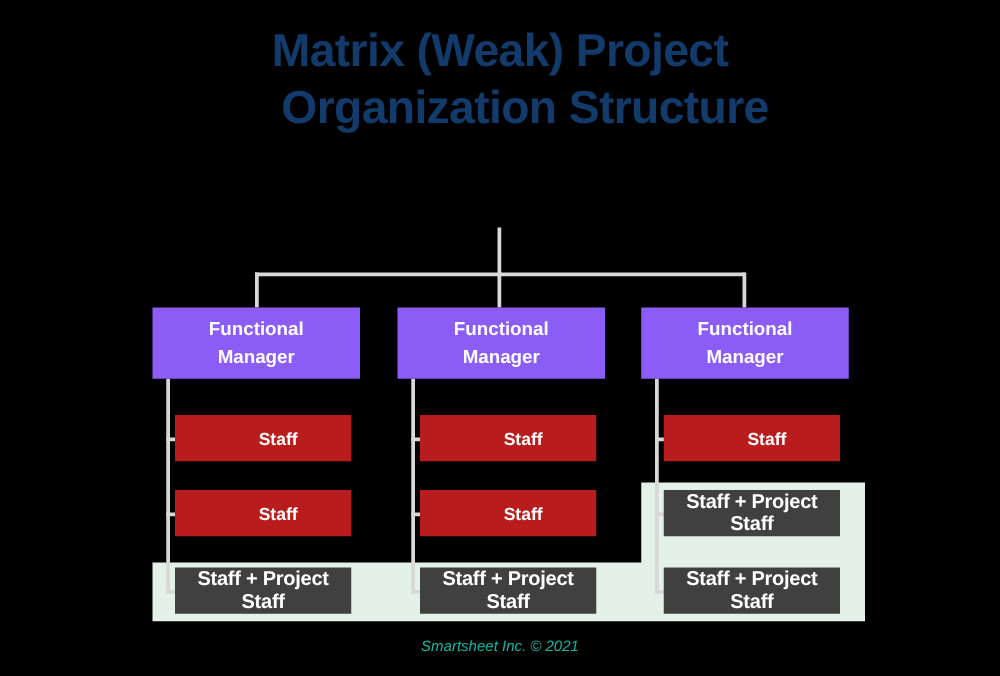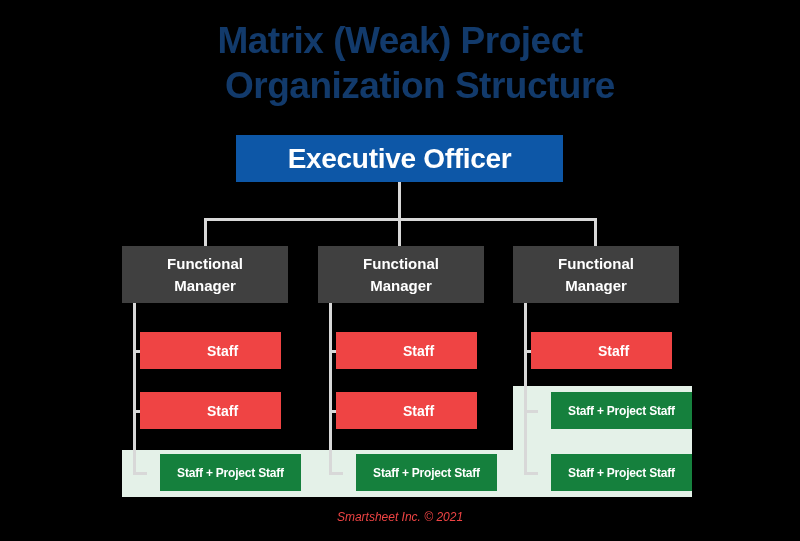--- a/index.html
+++ b/index.html
@@ -40,41 +40,40 @@
     text-align:center;
     font-weight:bold;
     box-sizing:border-box;
   }
   .exec{
     background:#0d57a7;
     font-size:28px;
     letter-spacing:-0.3px;
   }
   .fm{
-    background:#404040;
+    background:#8b5cf6;
     font-size:15px;
     line-height:22px;
   }
   .staff{
-    background:#ef4444;
+    background:#b91c1c;
     font-size:14px;
     padding-left:24px;
   }
   .green{
-    background:#15803d;
-    font-size:12px;
+    background:#404040;
+    font-size:16px;
     letter-spacing:-0.2px;
-    margin-left:20px;
   }
 
   
   .footer{
     position:absolute;left:0;top:510px;width:800px;
     text-align:center;
-    color:#ef4444;
+    color:#14b8a6;
     font-size:12px;
     font-style:italic;
   }
 </style>
 </head>
 <body>
 
 <div id="stage">
 
   <div class="title">
@@ -99,23 +98,20 @@
   <div class="conn conn-v" style="left:329px;top:303px;height:172px;"></div>
   <div class="conn conn-h" style="left:329px;top:350px;width:14px;"></div>
   <div class="conn conn-h" style="left:329px;top:410px;width:14px;"></div>
   <div class="conn conn-h" style="left:329px;top:472px;width:14px;"></div>
 
   <div class="conn conn-v" style="left:524px;top:303px;height:172px;"></div>
   <div class="conn conn-h" style="left:524px;top:350px;width:14px;"></div>
   <div class="conn conn-h" style="left:524px;top:410px;width:14px;"></div>
   <div class="conn conn-h" style="left:524px;top:472px;width:14px;"></div>
 
-  <div class="box exec" style="left:236px;top:135px;width:327px;height:47px;">
-    <span>Executive Officer</span>
-  </div>
 
   <div class="box fm" style="left:122px;top:246px;width:166px;height:57px;">
     <span>
       <span>Functional</span><br>
       <span>Manager</span>
     </span>
   </div>
   <div class="box fm" style="left:318px;top:246px;width:166px;height:57px;">
     <span>
       <span>Functional</span><br>

